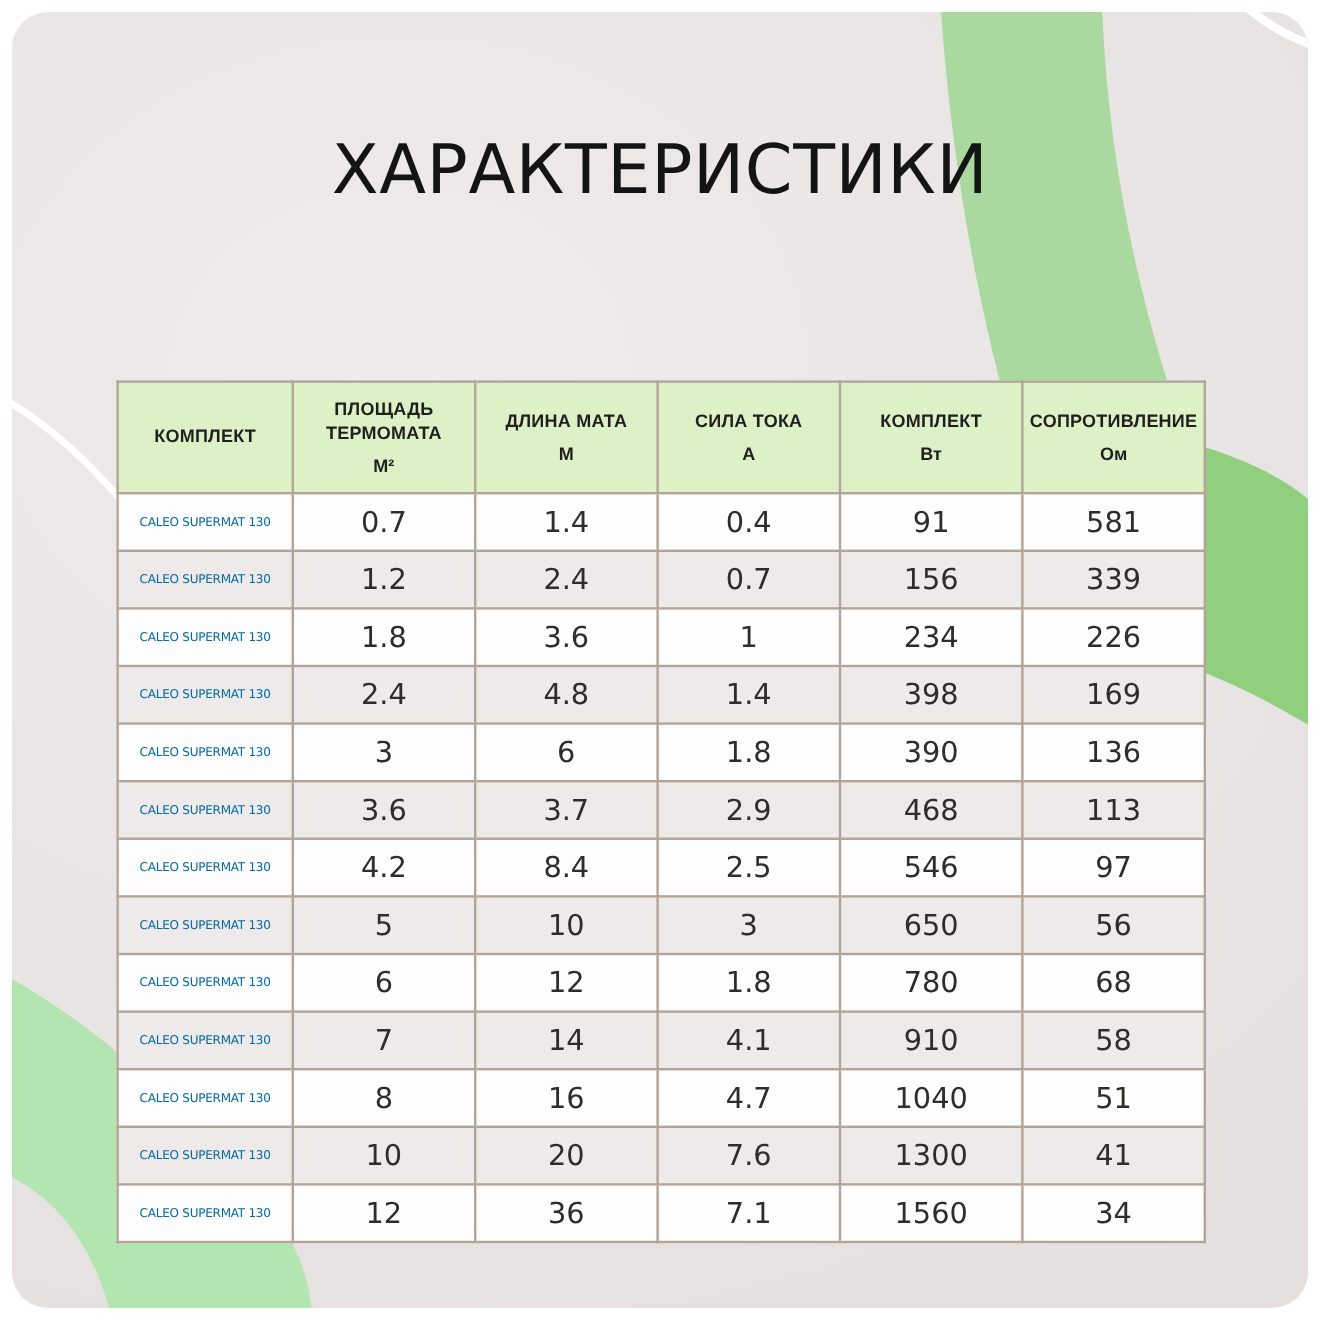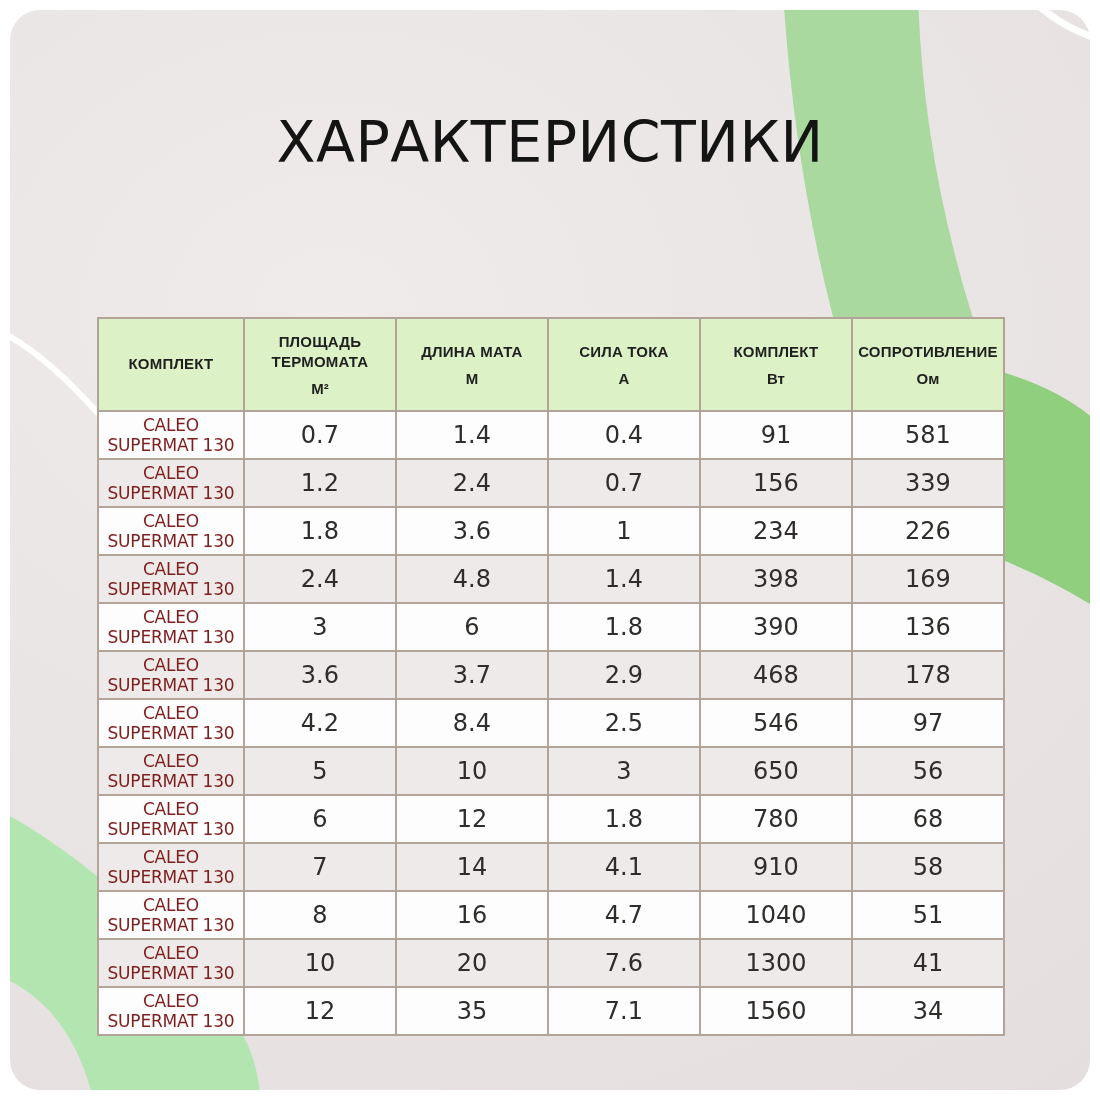--- a/index.html
+++ b/index.html
@@ -71,23 +71,23 @@
     font-size: 15px;
     margin-top: 8px;
   }
   .spec-table td {
     height: 46px;
     font-family: "DejaVu Sans", "Liberation Sans", sans-serif;
     font-size: 24px;
     color: var(--cell-text, #2f2d2b);
   }
   .spec-table td.kit {
-    font-size: 17px;
+    font-size: 10px;
     letter-spacing: -0.2px;
-    color: #7f1d1d;
+    color: #0369a1;
   }
   .spec-table tbody tr:nth-child(even) td { background: var(--row-alt-bg, #edeae9); }
   .spec-table tbody tr:nth-child(odd)  td { background: var(--row-bg, #fdfdfd); }
 </style>
 </head>
 <body>
 
 <div class="page">
   <div class="card">
     <svg class="deco" width="1100" height="1100" viewBox="0 0 1100 1100" aria-hidden="true">
@@ -169,21 +169,21 @@
           <td>1.8</td>
           <td>390</td>
           <td>136</td>
         </tr>
         <tr>
           <td class="kit">CALEO SUPERMAT 130</td>
           <td>3.6</td>
           <td>3.7</td>
           <td>2.9</td>
           <td>468</td>
-          <td>178</td>
+          <td>113</td>
         </tr>
         <tr>
           <td class="kit">CALEO SUPERMAT 130</td>
           <td>4.2</td>
           <td>8.4</td>
           <td>2.5</td>
           <td>546</td>
           <td>97</td>
         </tr>
         <tr>
@@ -222,20 +222,20 @@
           <td class="kit">CALEO SUPERMAT 130</td>
           <td>10</td>
           <td>20</td>
           <td>7.6</td>
           <td>1300</td>
           <td>41</td>
         </tr>
         <tr>
           <td class="kit">CALEO SUPERMAT 130</td>
           <td>12</td>
-          <td>35</td>
+          <td>36</td>
           <td>7.1</td>
           <td>1560</td>
           <td>34</td>
         </tr>
       </tbody>
   </table>
 </div>
 
 </body></html>

